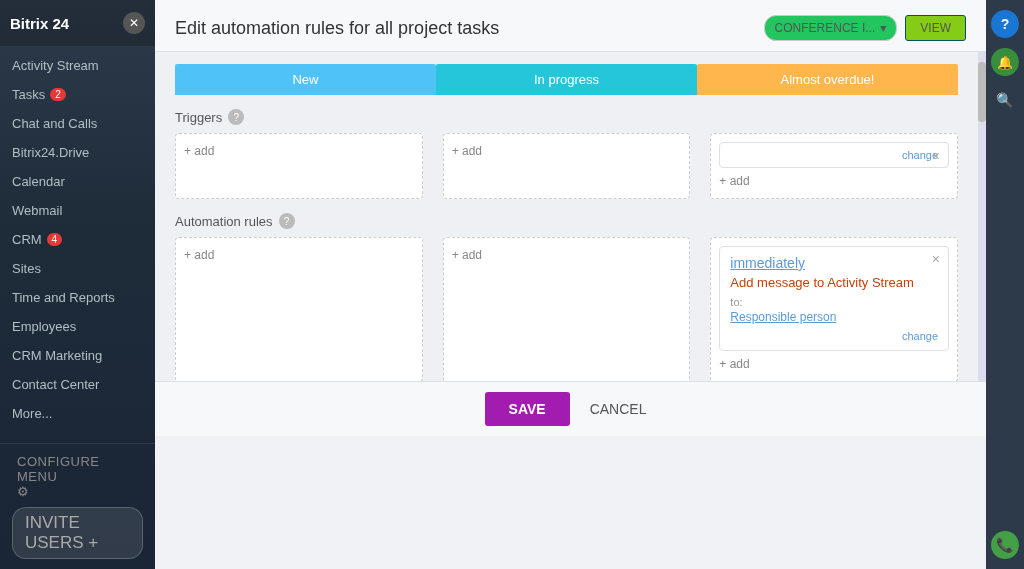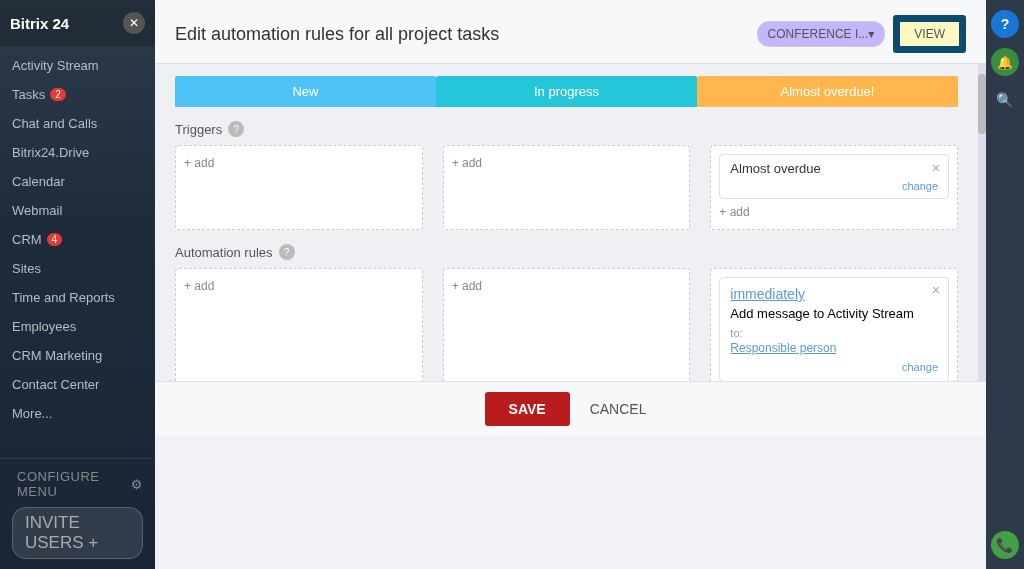--- a/index.html
+++ b/index.html
@@ -65,27 +65,28 @@
       font-size: 10px;
       padding: 1px 5px;
       margin-left: 5px;
     }
     .sidebar-footer {
       padding: 10px 12px;
       border-top: 1px solid rgba(255,255,255,0.08);
     }
     .configure-menu {
       display: flex;
-      align-items: center;
+      align-items: flex-start;
       color: #888;
       font-size: 11px;
       text-transform: uppercase;
       cursor: pointer;
       margin-bottom: 8px;
       letter-spacing: 0.5px;
+      flex-direction: column;
     }
     .configure-menu span { margin-left: 5px; font-size: 13px; }
     .invite-users-btn {
       background: rgba(255,255,255,0.1);
       border: 1px solid rgba(255,255,255,0.2);
       color: #aaa;
       border-radius: 14px;
       padding: 5px 12px;
       font-size: 17px;
       cursor: pointer;
@@ -115,33 +116,34 @@
       font-size: 18px;
       font-weight: 400;
       color: #333;
     }
     .header-actions {
       display: flex;
       gap: 8px;
       align-items: center;
     }
     .conf-btn {
-      background: #c4b5fd;
+      background: #22c55e;
       border: 1px solid #ccc;
       border-radius: 12px;
       padding: 5px 10px;
       font-size: 12px;
       cursor: pointer;
       display: flex;
       align-items: center;
+      gap: 5px;
       color: #555;
     }
     .view-btn {
-      background: #fef9c3;
-      border: 7px solid #0c4a6e;
+      background: #84cc16;
+      border: 1px solid #0c4a6e;
       border-radius: 3px;
       padding: 5px 14px;
       font-size: 12px;
       cursor: pointer;
       color: #555;
     }
 
     
     .stage-tabs {
       display: flex;
@@ -231,21 +233,21 @@
       line-height: 1;
     }
     .rule-card .rule-time {
       color: #5b9bd5;
       font-size: 14px;
       text-decoration: underline;
       cursor: pointer;
       margin-bottom: 4px;
     }
     .rule-card .rule-name {
-      color: #000000;
+      color: #c2410c;
       font-size: 13px;
       margin-bottom: 6px;
     }
     .rule-card .rule-to {
       color: #999;
       font-size: 11px;
       margin-bottom: 2px;
     }
     .rule-card .rule-person {
       color: #5b9bd5;
@@ -291,21 +293,21 @@
     .main-footer {
       background: #f7f8fa;
       border-top: 1px solid #dde1e7;
       padding: 10px 20px;
       display: flex;
       align-items: center;
       justify-content: center;
       gap: 10px;
     }
     .save-btn {
-      background: #b91c1c;
+      background: #a21caf;
       color: #fff;
       border: none;
       border-radius: 3px;
       padding: 9px 24px;
       font-size: 14px;
       font-weight: bold;
       cursor: pointer;
       text-transform: uppercase;
     }
     .cancel-btn {
@@ -453,21 +455,20 @@
             <a class="add-link">+ add</a>
           </div>
 
           <div class="column-card">
             <a class="add-link">+ add</a>
           </div>
 
           <div class="column-card">
             <div class="trigger-card">
               <span class="close-x">×</span>
-              <div class="trigger-name">Almost overdue</div>
               <div class="change-link">change</div>
             </div>
             <a class="add-link">+ add</a>
           </div>
         </div>
 
         <div class="section-title">
           <span>Automation rules</span>
           <span class="help-icon">?</span>
         </div>

